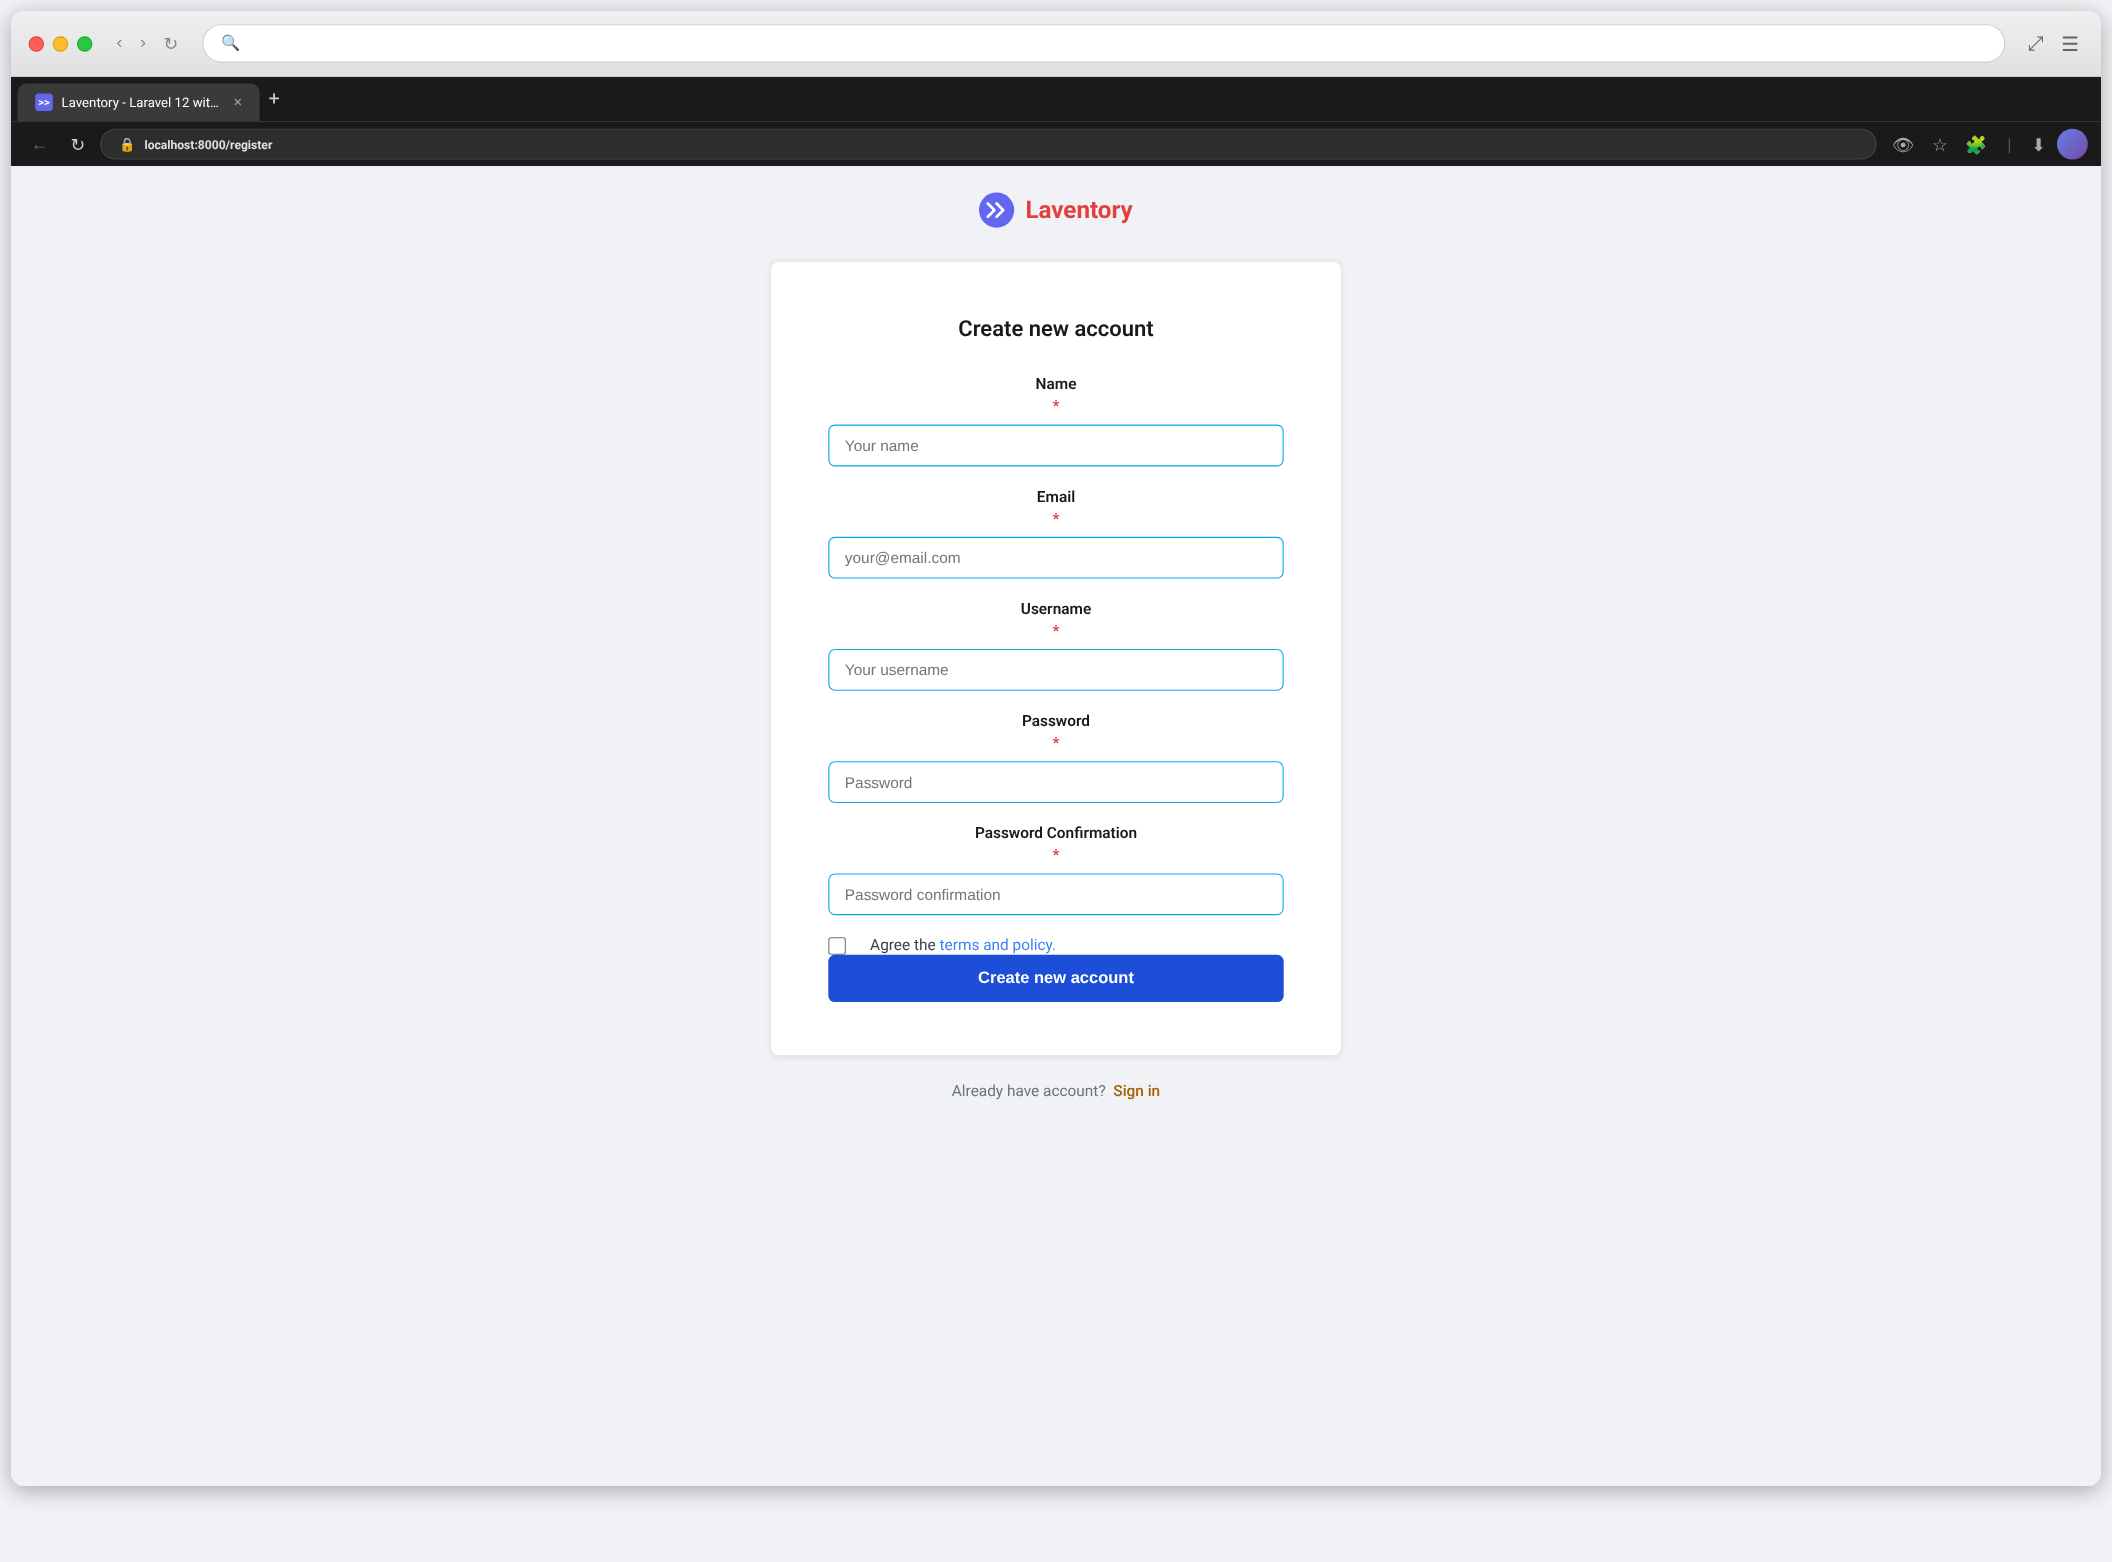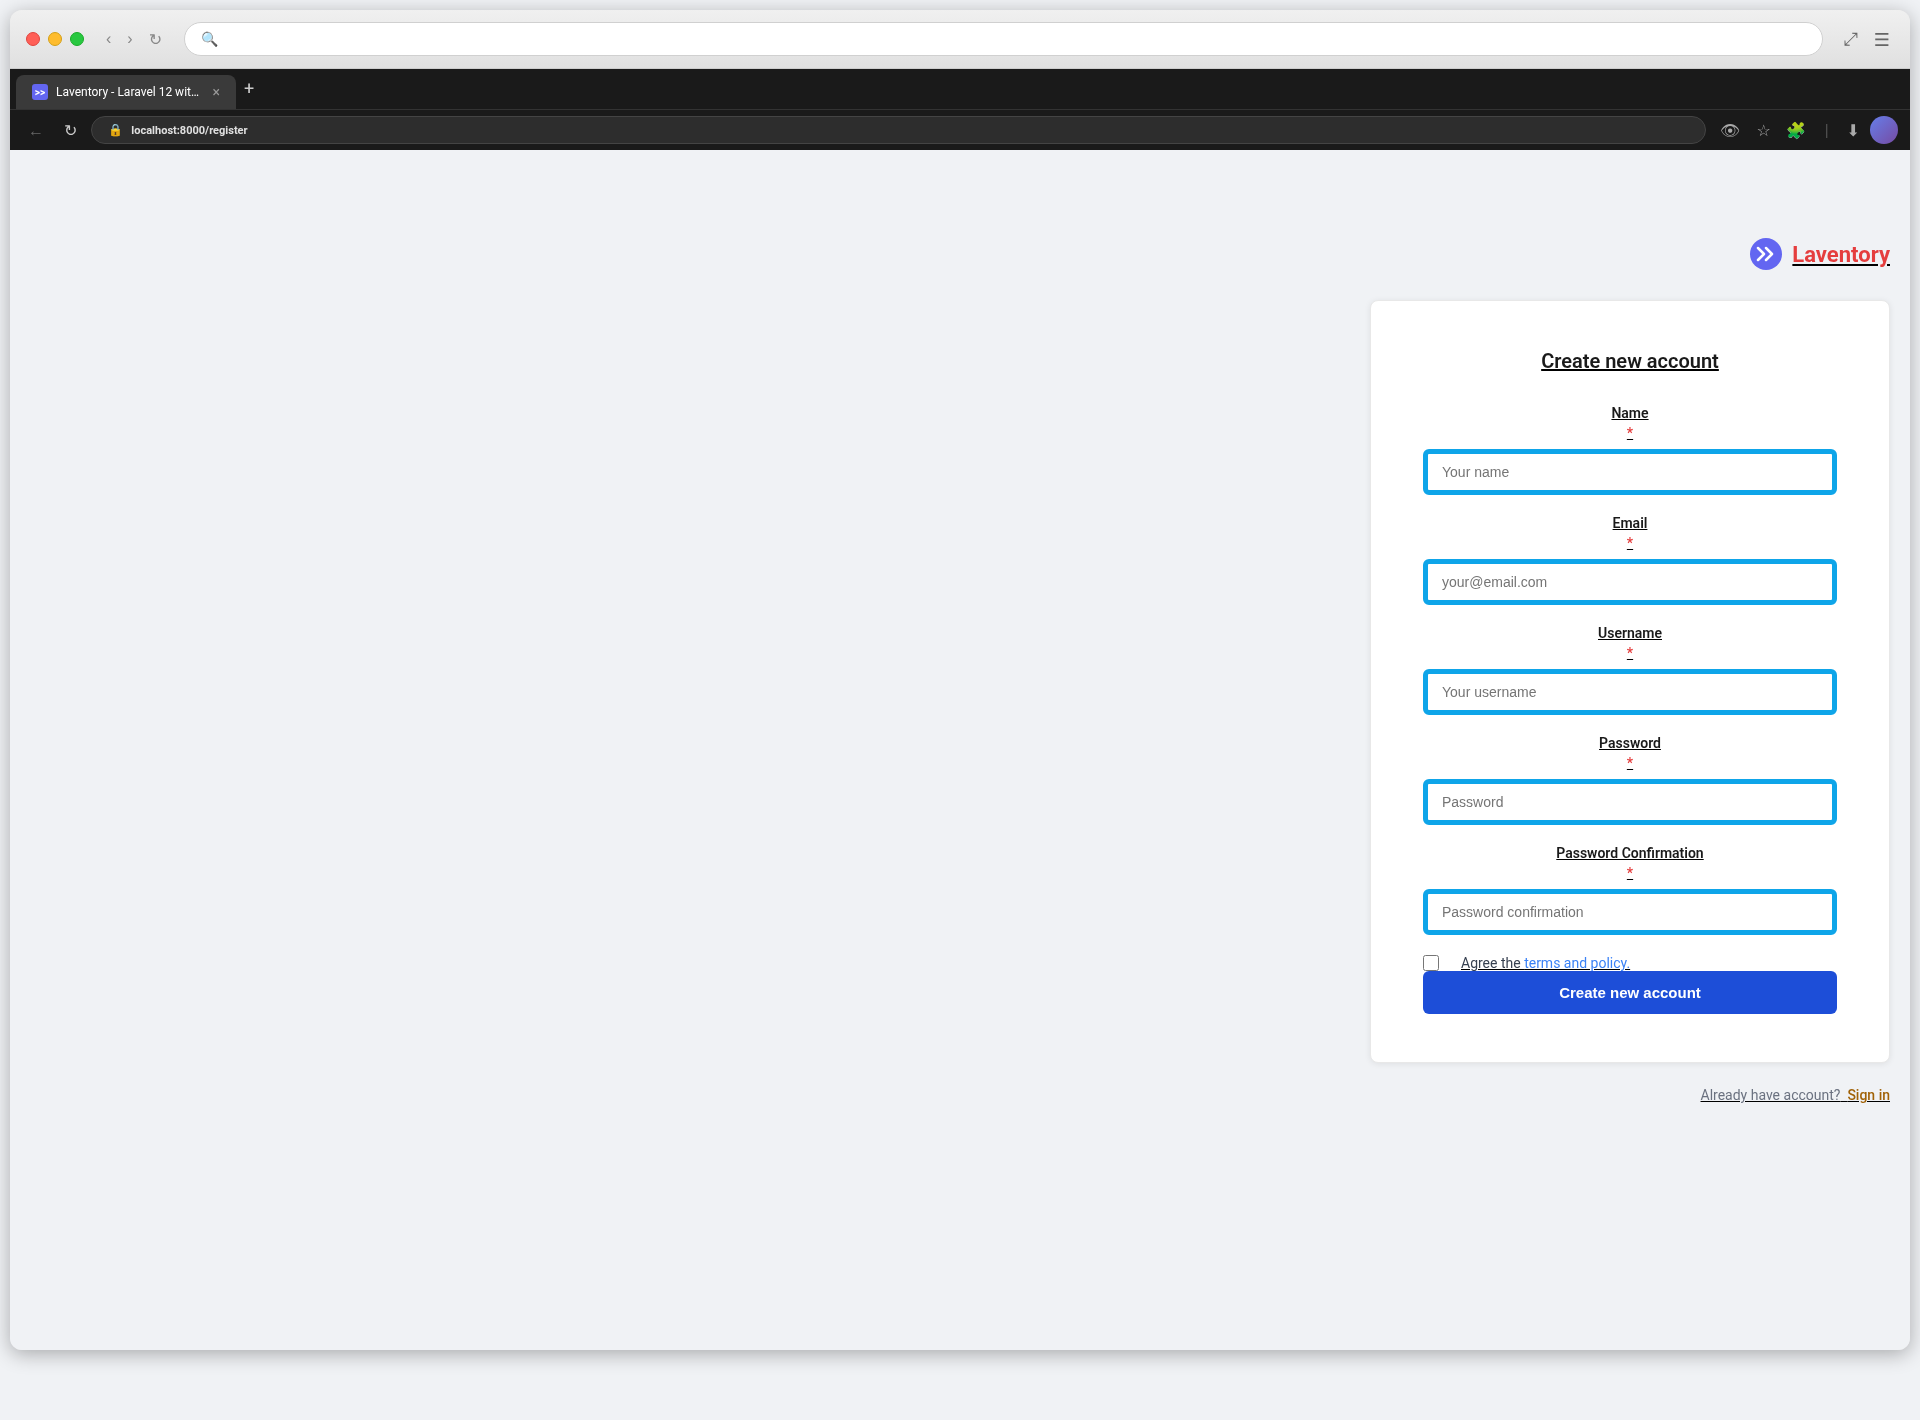--- a/index.html
+++ b/index.html
@@ -229,23 +229,22 @@
       background: linear-gradient(135deg, #667eea, #764ba2);
       cursor: pointer;
     }
 
     
     .page-content {
       background: #f0f2f5;
       min-height: 1200px;
       display: flex;
       flex-direction: column;
-      align-items: flex-end;
-      padding: 88px 20px 60px;
-      text-decoration: underline;
+      align-items: center;
+      padding: 24px 20px 60px;
     }
 
     
     .logo-area {
       display: flex;
       align-items: center;
       gap: 10px;
       margin-bottom: 30px;
     }
 
@@ -302,21 +301,21 @@
     }
 
     .required-star {
       color: #e53e3e;
       font-size: 14px;
     }
 
     .form-input {
       width: 100%;
       padding: 10px 14px;
-      border: 5px solid #0ea5e9;
+      border: 1px solid #0ea5e9;
       border-radius: 6px;
       font-size: 14px;
       color: #888;
       outline: none;
       transition: border-color 0.2s;
     }
 
     .terms-row {
       display: flex;
       align-items: center;

